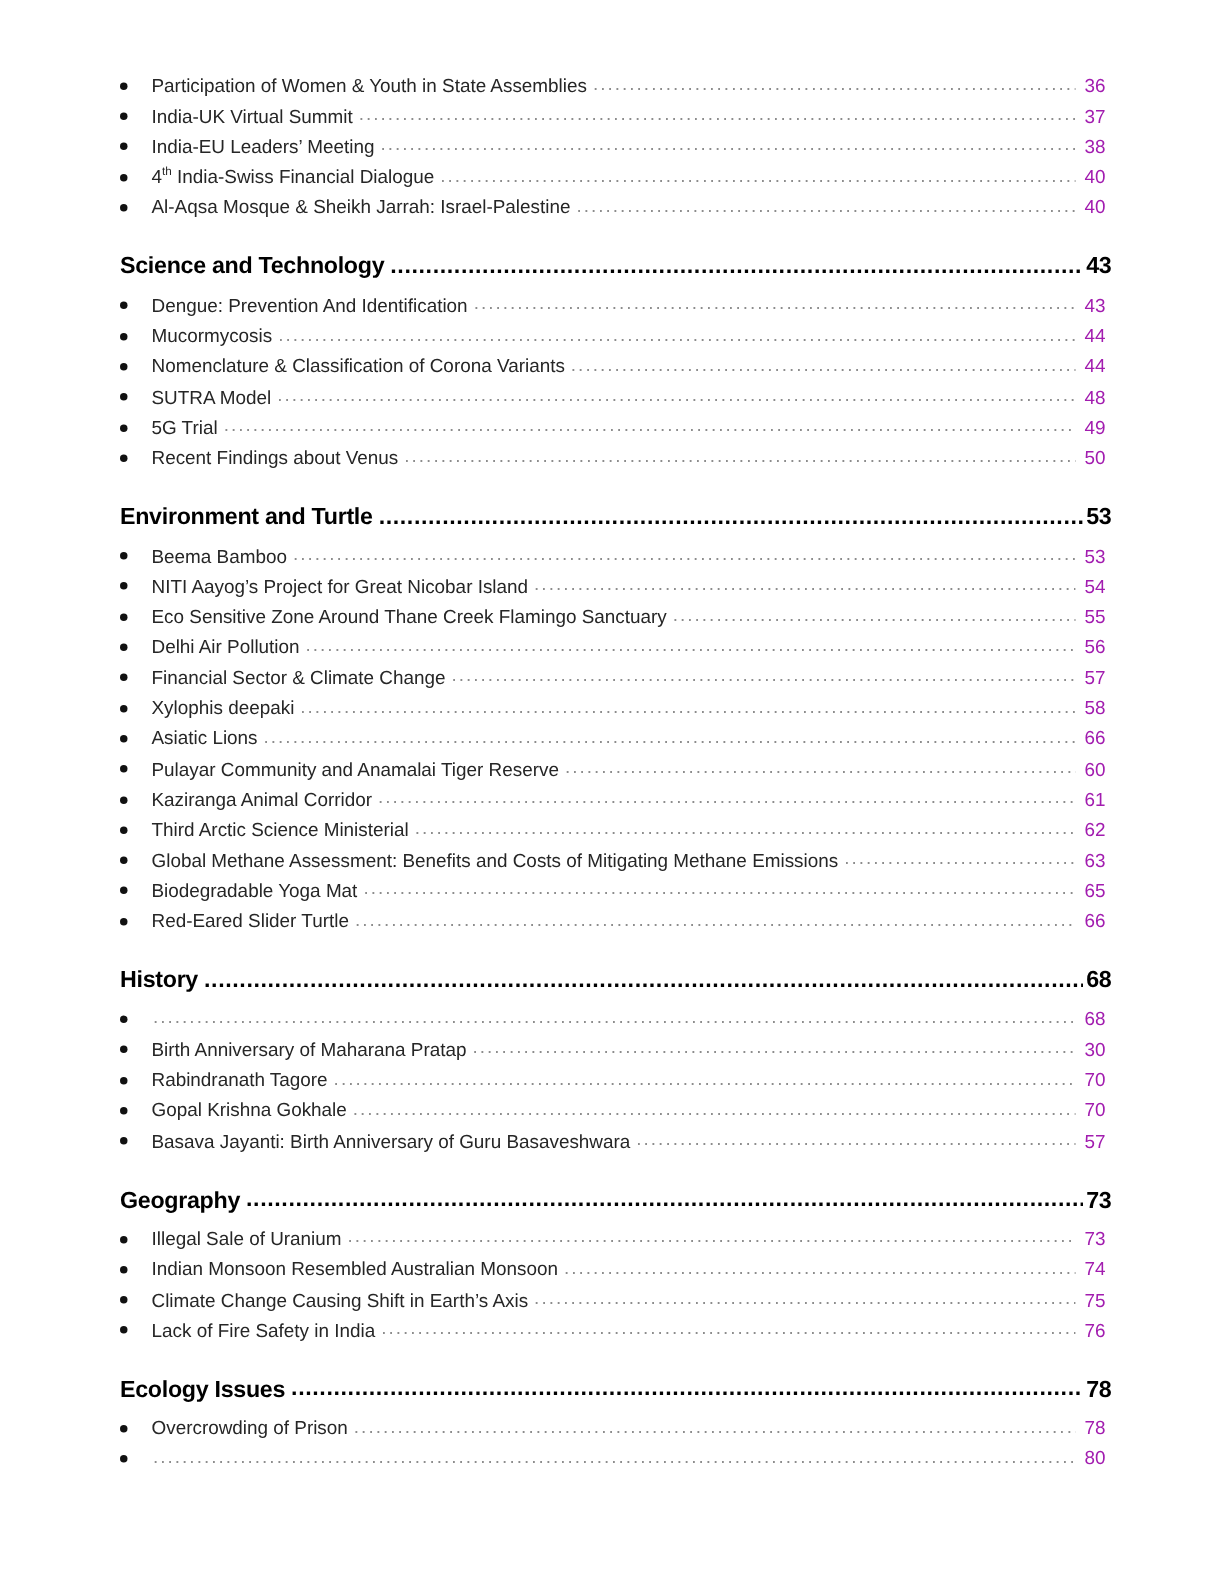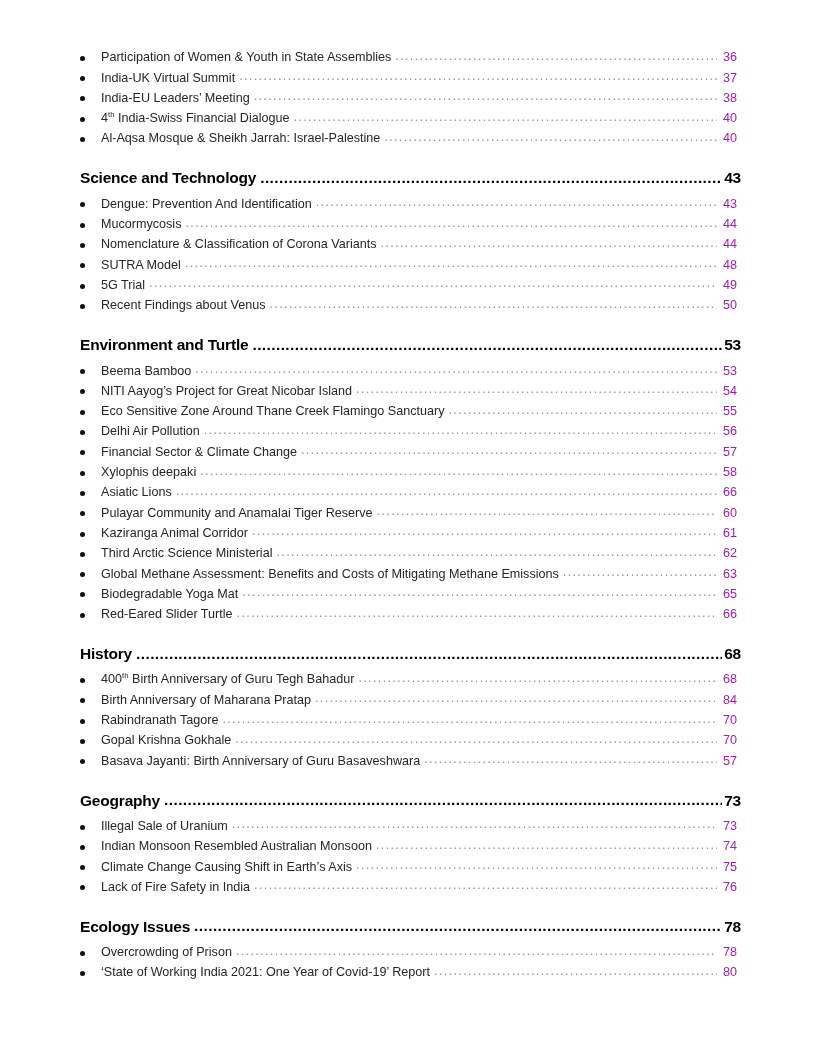--- a/index.html
+++ b/index.html
@@ -310,29 +310,28 @@
         <span class="entry-leader"></span>
         <span class="entry-page">66</span>
       </div>
       <div class="row section-row">
         <span class="section-title">History</span>
         <span class="section-leader"></span>
         <span class="section-page">68</span>
       </div>
       <div class="row entry-row">
         <span class="bullet"><i></i></span>
-        <span class="entry-title">400<sup>th</sup> Birth Anniversary of Guru Tegh Bahadur</span>
         <span class="entry-leader"></span>
         <span class="entry-page">68</span>
       </div>
       <div class="row entry-row">
         <span class="bullet"><i></i></span>
         <span class="entry-title">Birth Anniversary of Maharana Pratap</span>
         <span class="entry-leader"></span>
-        <span class="entry-page">84</span>
+        <span class="entry-page">30</span>
       </div>
       <div class="row entry-row">
         <span class="bullet"><i></i></span>
         <span class="entry-title">Rabindranath Tagore</span>
         <span class="entry-leader"></span>
         <span class="entry-page">70</span>
       </div>
       <div class="row entry-row">
         <span class="bullet"><i></i></span>
         <span class="entry-title">Gopal Krishna Gokhale</span>
@@ -380,18 +379,17 @@
         <span class="section-page">78</span>
       </div>
       <div class="row entry-row">
         <span class="bullet"><i></i></span>
         <span class="entry-title">Overcrowding of Prison</span>
         <span class="entry-leader"></span>
         <span class="entry-page">78</span>
       </div>
       <div class="row entry-row">
         <span class="bullet"><i></i></span>
-        <span class="entry-title">‘State of Working India 2021: One Year of Covid-19’ Report</span>
         <span class="entry-leader"></span>
         <span class="entry-page">80</span>
       </div>
     </div>
 </div>
 
 </body></html>

